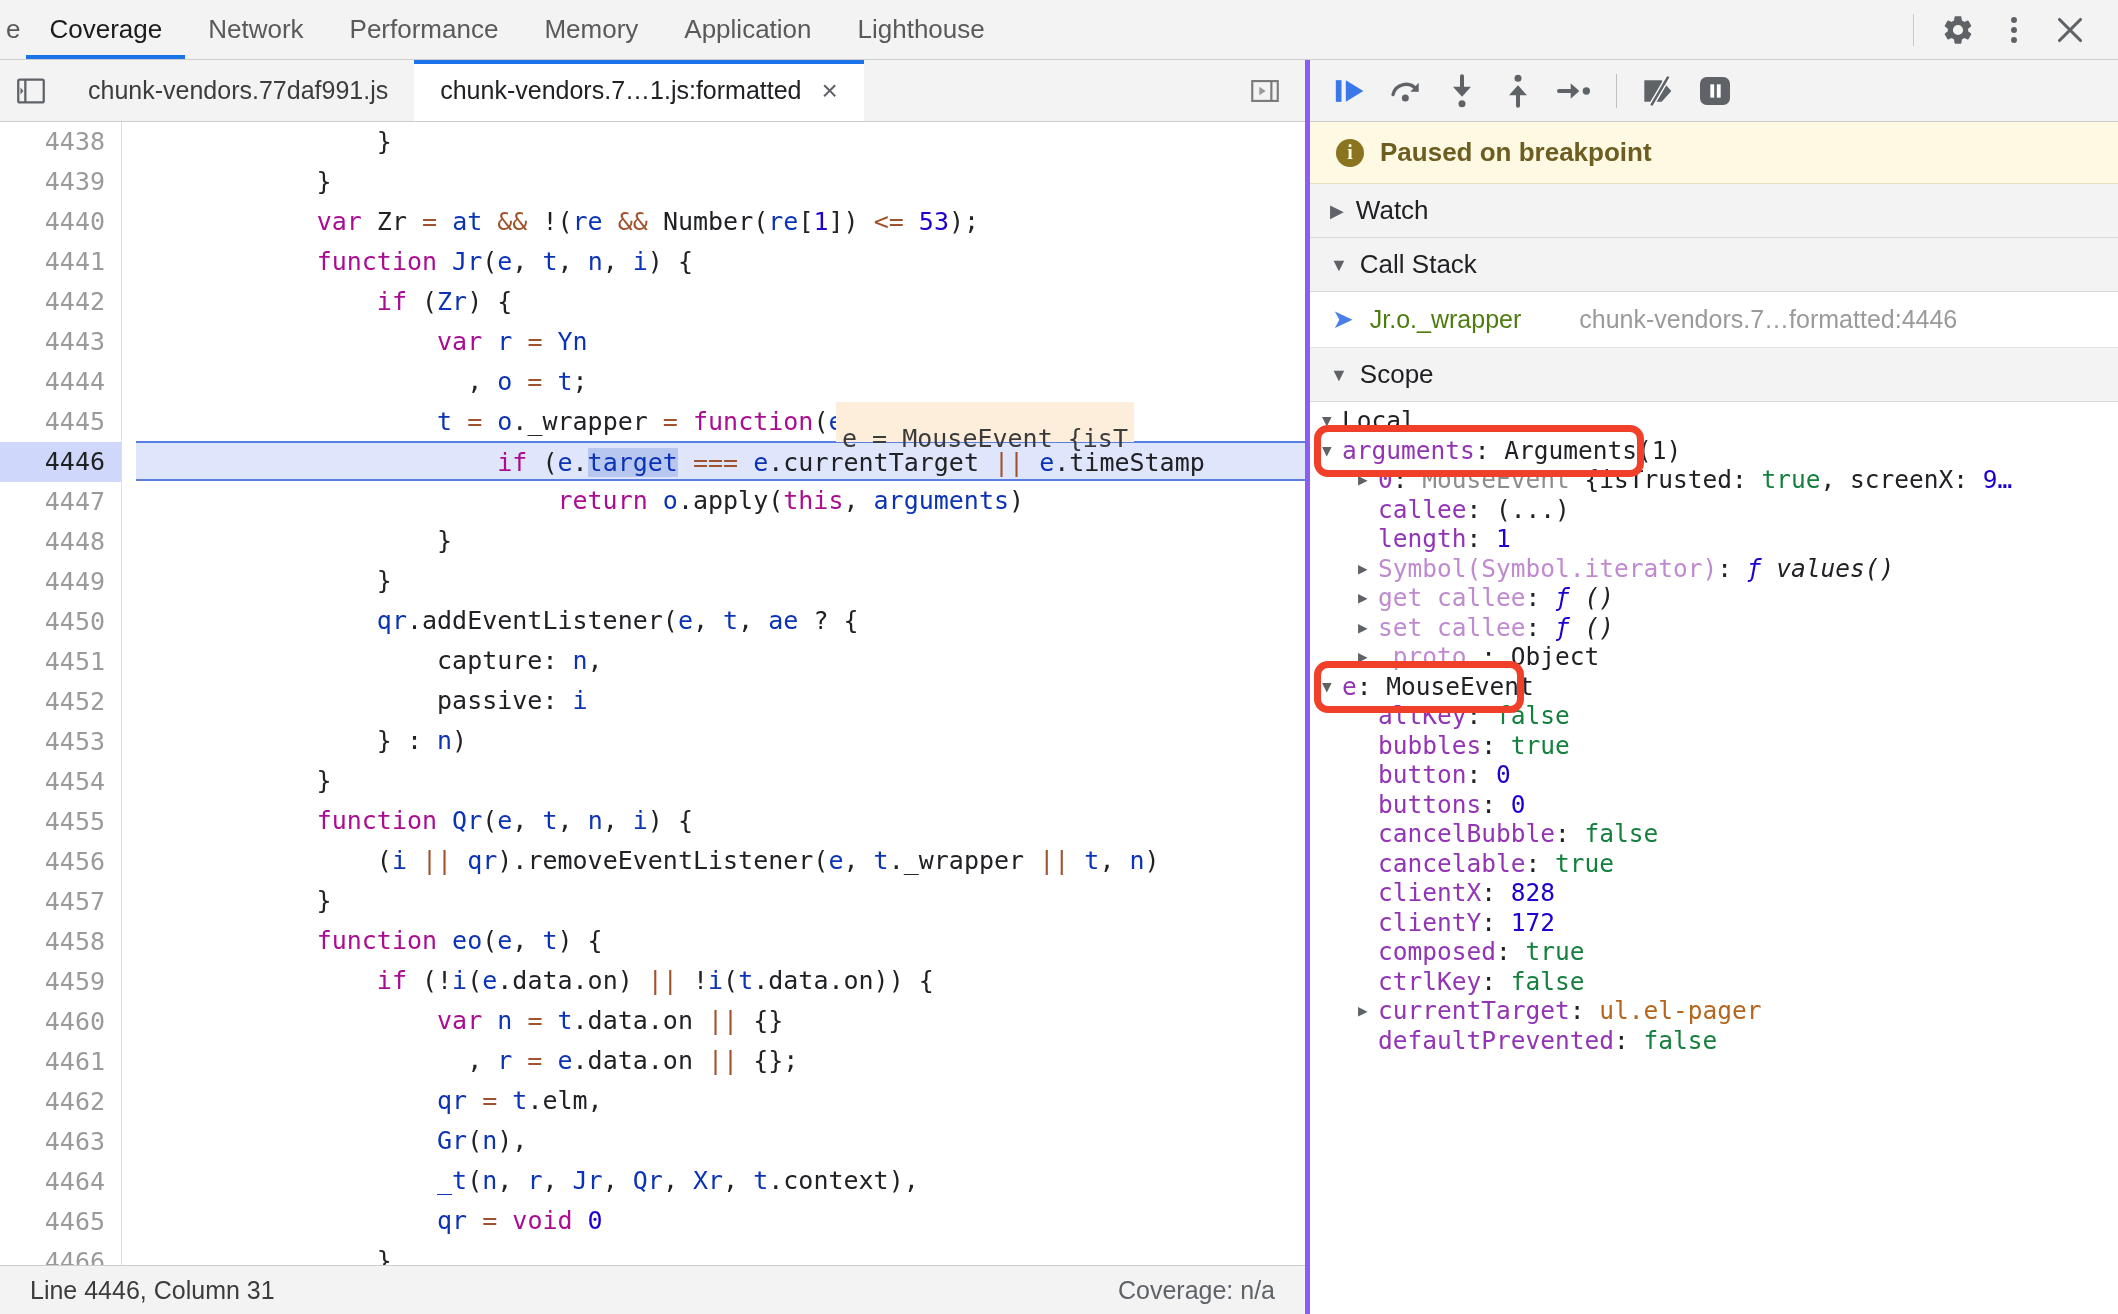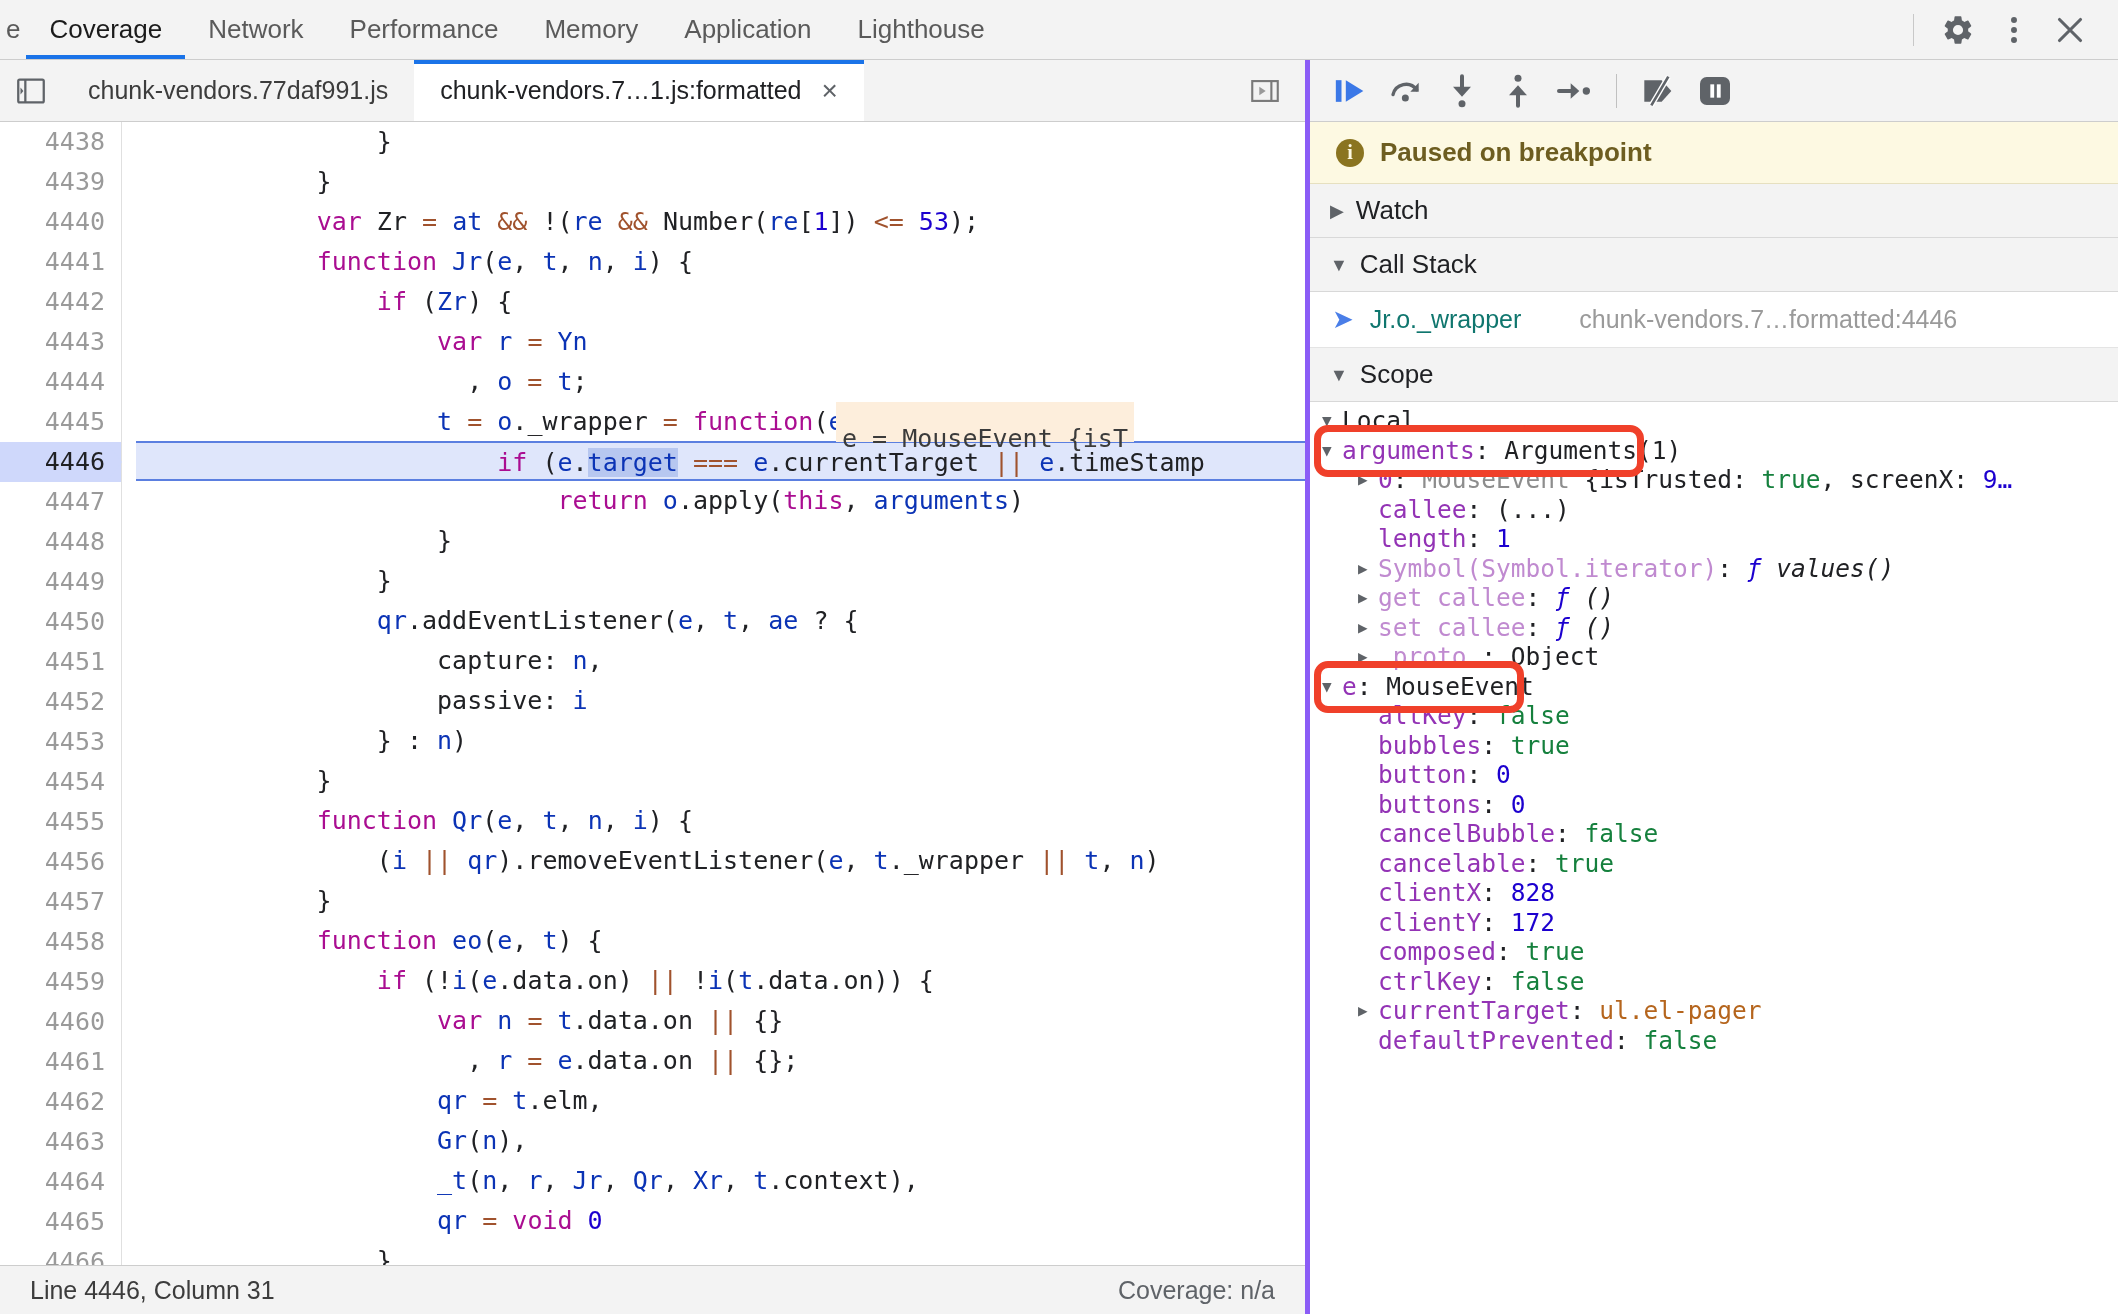--- a/index.html
+++ b/index.html
@@ -219,21 +219,21 @@
 
   .callstack-row {
     height: 56px; min-height: 56px;
     display: flex; align-items: center;
     padding-left: 22px;
     border-bottom: 1px solid #e4e4e4;
     background: #fff;
     font-size: 25px;
   }
   .cs-arrow { color: #4a7ee8; font-size: 26px; margin-right: 16px; }
-  .cs-name { color: #0f766e; }
+  .cs-name { color: #4d7c0f; }
   .cs-loc { margin-left: 58px; color: #9a9a9a; }
 
   .scope-tree {
     flex: 1;
     overflow: hidden;
     font-family: "DejaVu Sans Mono", monospace;
     font-size: 24.5px;
     line-height: 29.5px;
     padding-top: 4px;
     position: relative;

